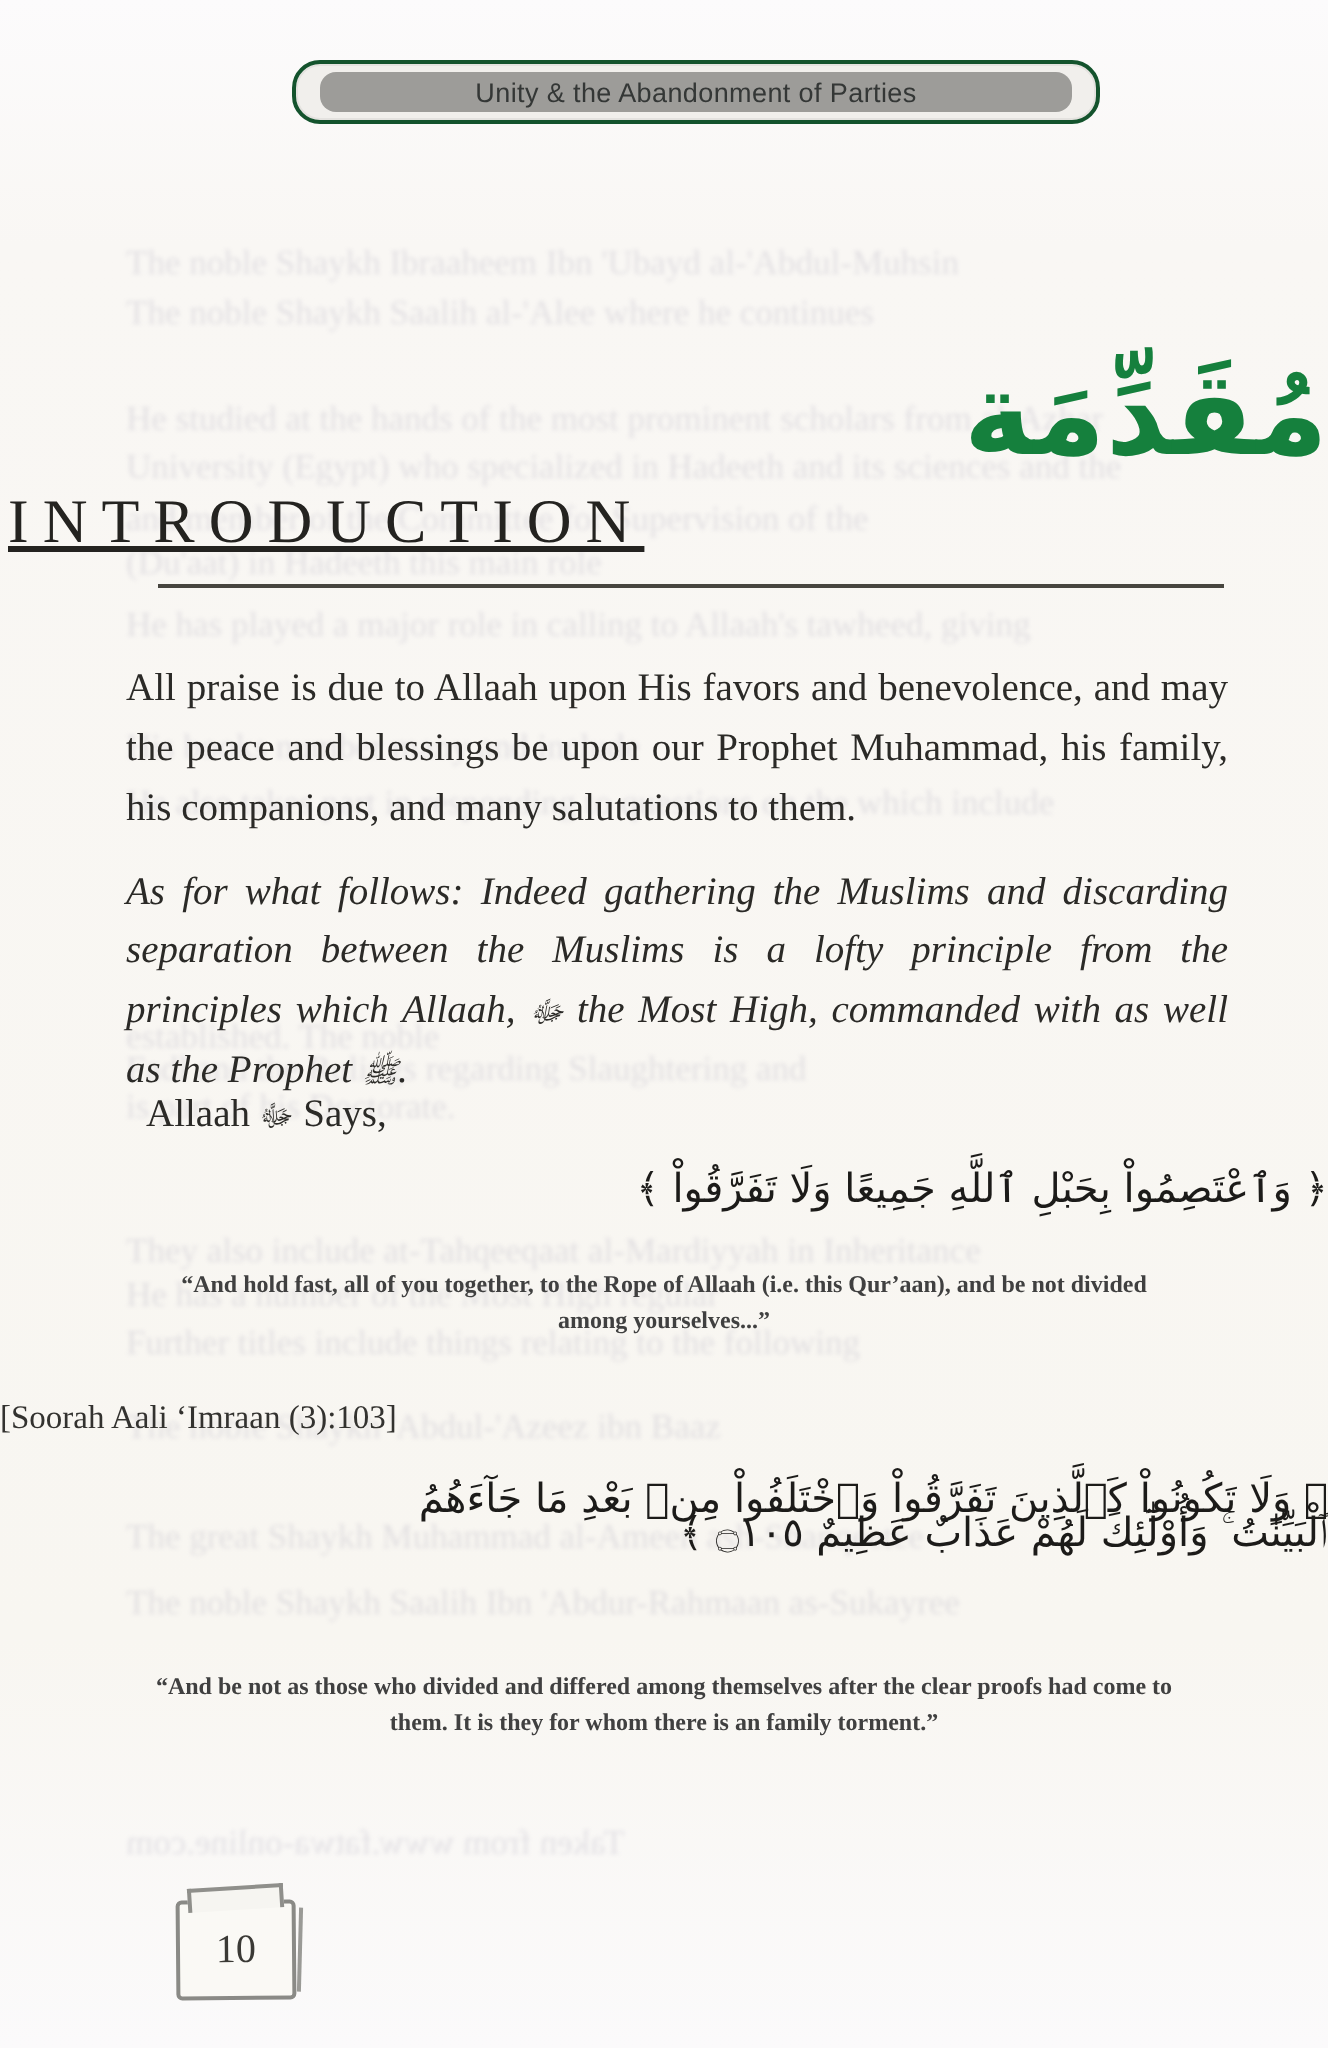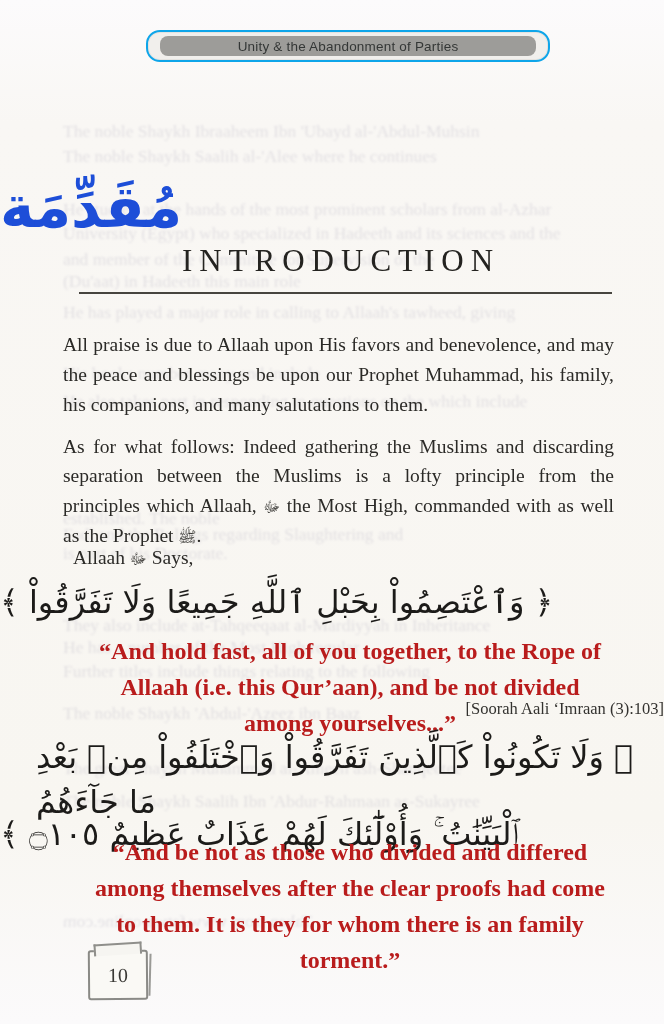--- a/index.html
+++ b/index.html
@@ -7,21 +7,21 @@
     width:664px;height:1024px;position:relative;overflow:hidden;
     background:linear-gradient(180deg,#fcfbfc 0%,#f9f7f4 12%,#f8f6f1 80%,#fbfafb 100%);
     font-family:"Liberation Serif","DejaVu Serif",serif;
     color:#2b2a27;
   }
   .abs{position:absolute;}
 
   
   .banner-outer{
     left:146px;top:30px;width:400px;height:28px;
-    background:#f1efec;border:2px solid #0ea5e9;border-radius:14px;
+    background:#f1efec;border:2px solid #14532d;border-radius:14px;
     box-shadow:0 0 0 1px #e4e2df inset;
   }
   .banner-inner{
     position:absolute;left:12px;right:12px;top:4px;bottom:4px;
     background:#9d9c99;border-radius:8px;
     display:flex;align-items:center;justify-content:center;
     font-family:"Liberation Sans","DejaVu Sans",sans-serif;
     font-size:13.5px;color:#343736;letter-spacing:.2px;
   }
 
@@ -31,54 +31,54 @@
     font-size:17.5px;line-height:1.5;color:#8a86a0;
     opacity:.20;filter:blur(1.1px);
     white-space:nowrap;overflow:hidden;pointer-events:none;
   }
   .ghost.mirror{transform:scaleX(-1);}
   .ghost.right{text-align:right;}
 
   
   .arabic{font-family:"DejaVu Sans","Liberation Sans",sans-serif;direction:rtl;unicode-bidi:isolate;}
   .arabic-title{
-    left:0;right:0;top:162px;height:90px;text-align:left;
-    font-size:58px;font-weight:bold;color:#1d4ed8;line-height:90px;
+    left:0;right:0;top:162px;height:90px;text-align:right;
+    font-size:58px;font-weight:bold;color:#15803d;line-height:90px;
   }
   .main-title{
-    left:18px;right:0;top:243px;text-align:center;
-    font-size:31px;letter-spacing:7px;color:#242320;
+    left:4px;right:0;top:243px;text-align:left;
+    font-size:31px;letter-spacing:7px;color:#242320;text-decoration:underline;
   }
   .title-rule{left:79px;top:292px;width:533px;height:2px;background:#47453f;}
 
   .para{
     left:63px;width:551px;
     font-size:19.5px;line-height:1.53;text-align:justify;
   }
   .p1{top:310px;margin-top:20px;}
-  .p2{top:412px;}
+  .p2{top:412px;font-style:italic;}
   .says{top:527px;left:63px;font-size:19.5px;margin-left:10px;}
   .honorific{font-size:15px;}
 
   .verse{
-    left:0;right:0;text-align:left;
-    font-size:32px;color:#1c1b19;line-height:1.4;
+    left:0;right:0;text-align:right;
+    font-size:20px;color:#1c1b19;line-height:1.4;
   }
   .verse1{top:580px;}
   .verse2a{top:735px;margin-left:36px;}
-  .verse2b{top:812px;}
+  .verse2b{top:752px;}
 
   .translation{
     left:72px;width:520px;text-align:center;
-    font-weight:bold;font-size:24px;line-height:1.5;color:#b91c1c;margin-left:18px;
+    font-weight:bold;font-size:12px;line-height:1.5;color:#404040;
   }
   .t1{top:633px;}
   .t2{top:834px;}
   .citation{
-    left:0;right:0;top:699px;text-align:right;
+    left:0;right:0;top:699px;text-align:left;
     font-size:16.5px;color:#33322f;
   }
 
   
   .pagebox{
     left:88px;top:950px;width:56px;height:46px;
     background:#faf9f5;border:2px solid #8a8a86;border-radius:3px;
     display:flex;align-items:center;justify-content:center;
     font-size:20px;color:#3a3935;transform:rotate(-.5deg);text-align:right;
   }

